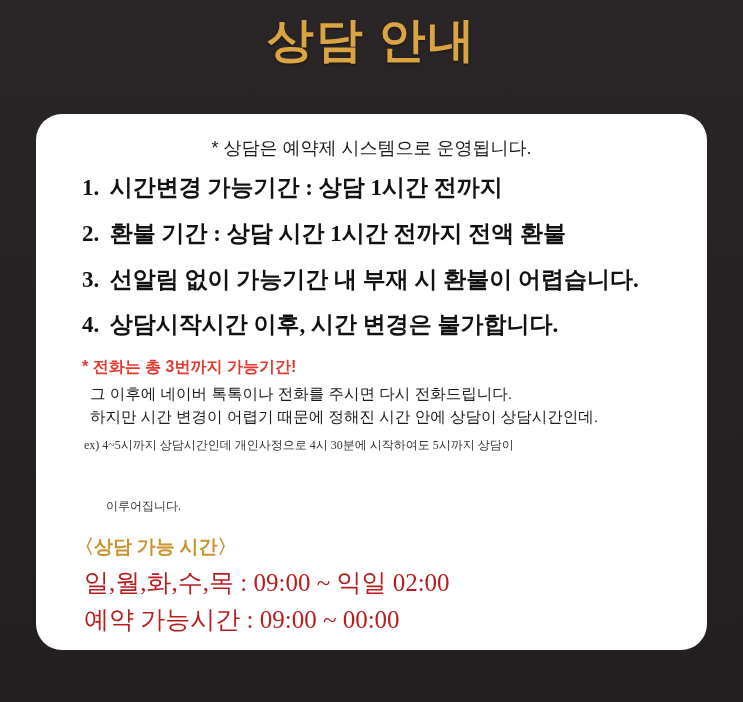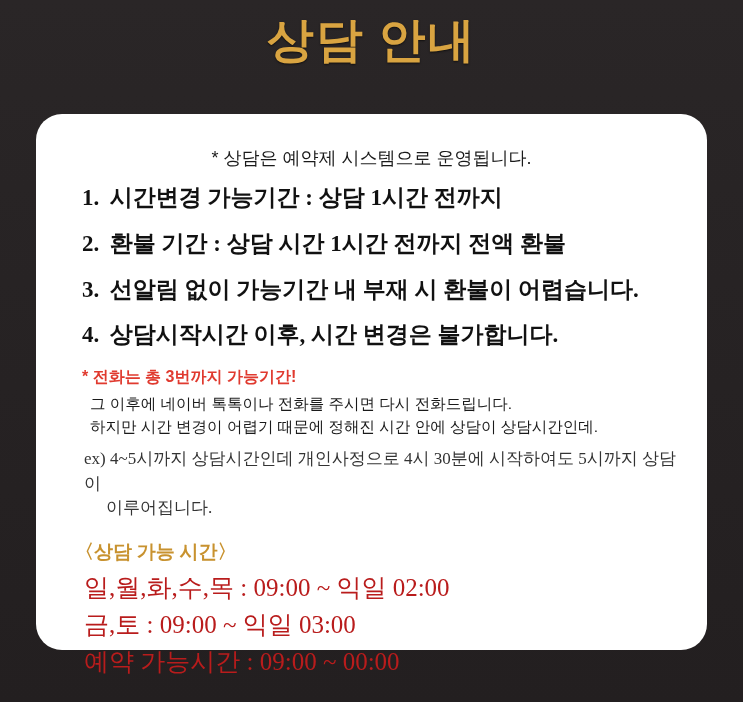--- a/index.html
+++ b/index.html
@@ -33,21 +33,21 @@
   }
   .card {
     position: absolute;
     left: 36px;
     top: 114px;
     width: 671px;
     height: 536px;
     background: #ffffff;
     border-radius: 26px;
     box-sizing: border-box;
-    padding: 26px 30px 10px 30px;
+    padding: 16px 30px 10px 30px;
   }
   .note-top {
     text-align: center;
     font-size: 18px;
     color: #1a1a1a;
     margin-top: 6px;
     margin-bottom: 14px;
     font-family: "Liberation Sans", sans-serif;
   }
   .rules {
@@ -75,29 +75,30 @@
     margin: 10px 0 6px 16px;
     font-family: "Liberation Sans", sans-serif;
   }
   .sub-line {
     font-size: 15.5px;
     color: #1a1a1a;
     margin: 2px 0 2px 24px;
     font-family: "Liberation Sans", sans-serif;
   }
   .ex-line {
-    font-size: 17px;
+    font-size: 12px;
     color: #333333;
     margin: 9px 0 0 18px;
     line-height: 1.45;
     font-family: "Liberation Serif", serif;
   }
   .ex-line .indent {
     display: block;
     margin-left: 22px;
+    margin-top: 44px;
   }
   .hours-title {
     color: #c8922f;
     font-size: 19px;
     font-weight: bold;
     margin: 18px 0 6px 9px;
     font-family: "Liberation Serif", serif;
   }
   .hours-line {
     font-size: 25px;
@@ -141,17 +142,16 @@
     <div class="sub-line">그 이후에 네이버 톡톡이나 전화를 주시면 다시 전화드립니다.</div>
     <div class="sub-line">하지만 시간 변경이 어렵기 때문에 정해진 시간 안에 상담이 상담시간인데.</div>
 
     <div class="ex-line">
       <span>ex) 4~5시까지 상담시간인데 개인사정으로 4시 30분에 시작하여도 5시까지 상담이</span>
       <span class="indent">이루어집니다.</span>
     </div>
 
     <div class="hours-title">〈상담 가능 시간〉</div>
     <div class="hours-line">일,월,화,수,목 : 09:00 ~ 익일 02:00</div>
-    <div class="hours-line">금,토 : 09:00 ~ 익일 03:00</div>
     <div class="hours-line">예약 가능시간 : 09:00 ~ 00:00</div>
 
   </div>
 </div>
 
 </body></html>

